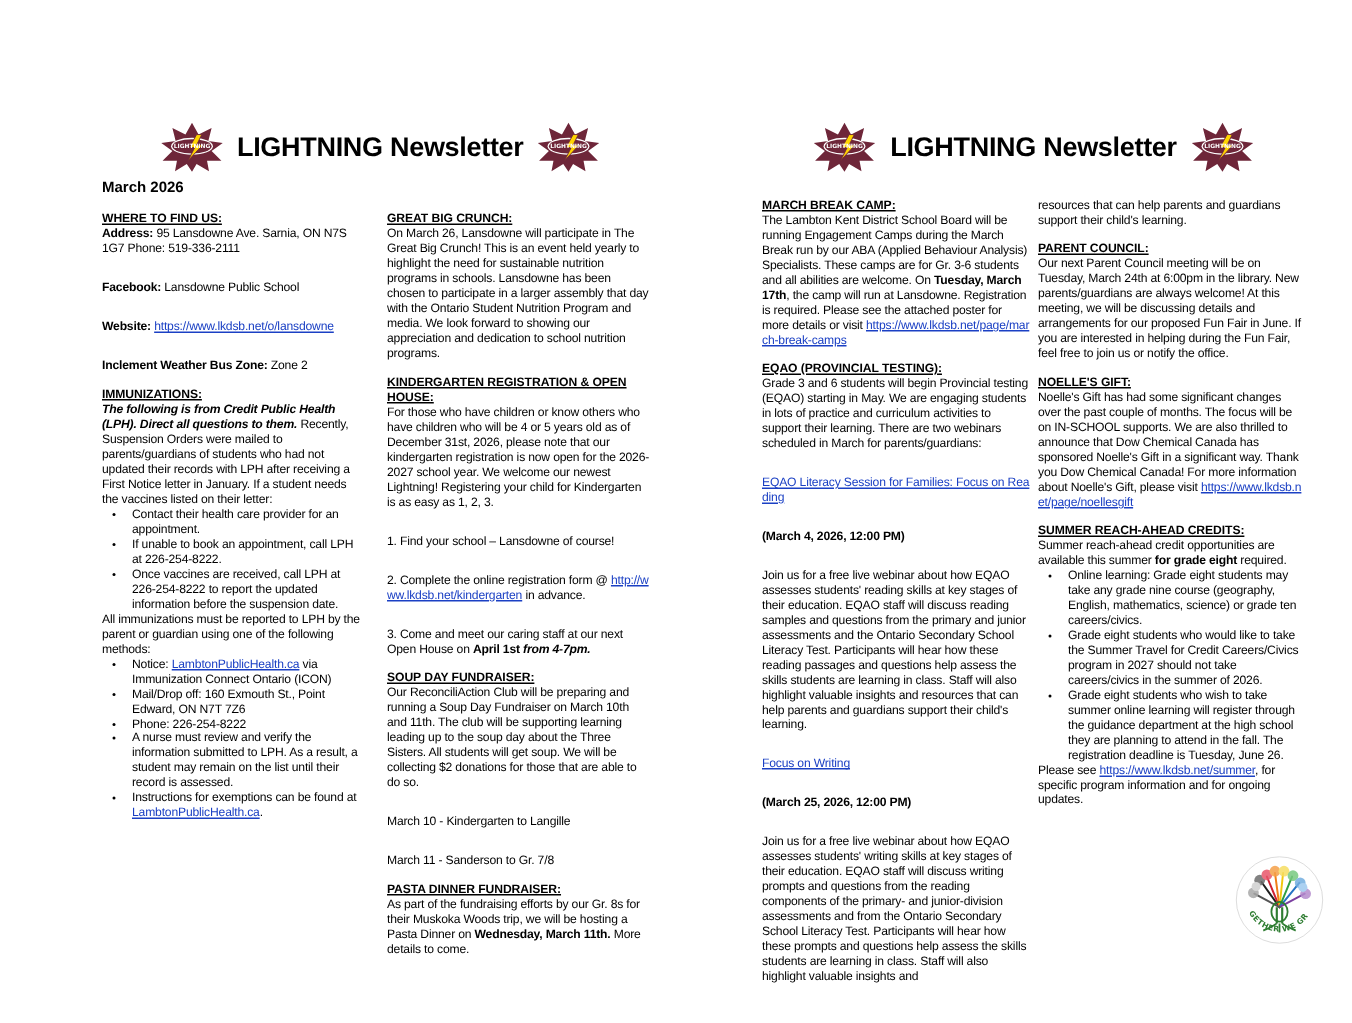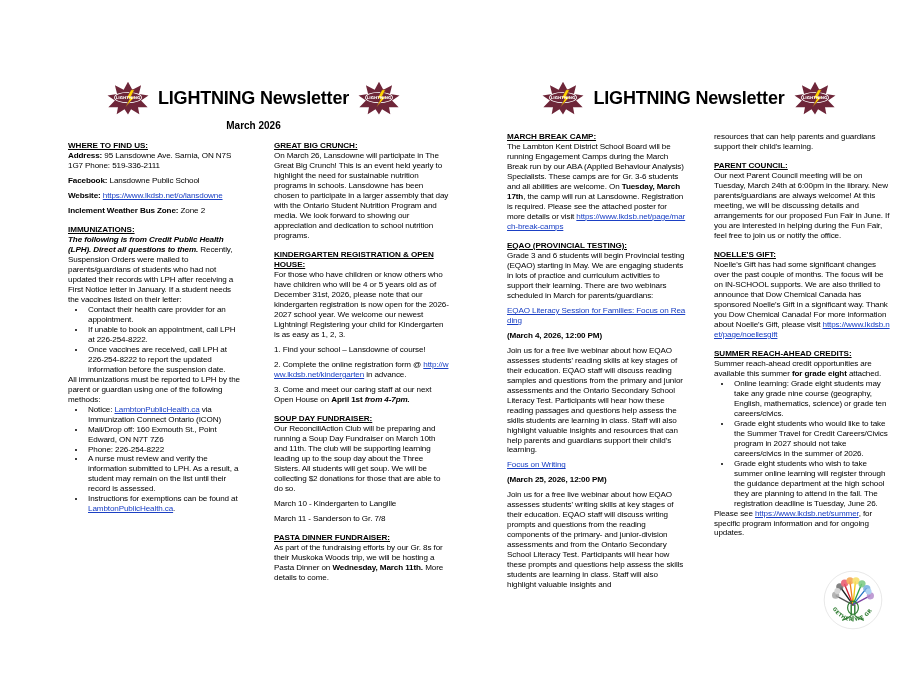--- a/index.html
+++ b/index.html
@@ -43,21 +43,21 @@
     gap: 8px;
     height: 40px;
   }
   .masthead-title {
     font-size: 18px;
     font-weight: bold;
     letter-spacing: -0.2px;
     white-space: nowrap;
   }
   .issue-date {
-    text-align: center;
+    text-align: left;
     font-size: 10px;
     font-weight: bold;
     margin-top: 2px;
   }
   .staff-line {
     text-align: center;
     font-size: 7.4px;
     font-weight: bold;
     margin-top: 11px;
     letter-spacing: 0.05px;
@@ -68,26 +68,27 @@
     position: relative;
     width: 44px;
     height: 34px;
     flex: 0 0 auto;
   }
   .logo svg { display: block; }
 
   
   .cols {
     display: flex;
-    gap: 30px;
+    gap: 14px;
     margin-top: 10px;
   }
   .cols-right {
     margin-top: 14px;
-    gap: 28px;
+    gap: 5px;
+    justify-content: flex-end;
   }
   .col {
     width: 176px;
     flex: 0 0 auto;
   }
   .col-r { width: 179px; }
 
   
   .sec { margin-bottom: 9px; }
   .sec:last-child { margin-bottom: 0; }
@@ -99,21 +100,21 @@
     line-height: 1.22;
     letter-spacing: -0.05px;
   }
   p.body {
     font-size: 8.1px;
     line-height: 1.23;
     margin: 0;
     letter-spacing: -0.12px;
     text-align: left;
   }
-  p.body + p.body { margin-top: 5px; }
+  p.body + p.body { margin-top: 16px; }
   .em-bold { font-weight: bold; }
   .em-italic-bold { font-weight: bold; font-style: italic; }
   a.lnk {
     color: #1b40c4;
     text-decoration: underline;
     word-break: break-all;
   }
   ul.bullets {
     margin: 0;
     padding-left: 18px;
@@ -286,21 +287,21 @@
           <p class="body">Our next Parent Council meeting will be on Tuesday, March 24th at 6:00pm in the library. New parents/guardians are always welcome! At this meeting, we will be discussing details and arrangements for our proposed Fun Fair in June. If you are interested in helping during the Fun Fair, feel free to join us or notify the office.</p>
         </div>
 
         <div class="sec">
           <h2 class="heading">NOELLE'S GIFT:</h2>
           <p class="body"><span>Noelle's Gift has had some significant changes over the past couple of months. The focus will be on IN-SCHOOL supports. We are also thrilled to announce that Dow Chemical Canada has sponsored Noelle's Gift in a significant way. Thank you Dow Chemical Canada! For more information about Noelle's Gift, please visit </span><a class="lnk" href="#">https://www.lkdsb.net/page/noellesgift</a></p>
         </div>
 
         <div class="sec">
           <h2 class="heading">SUMMER REACH-AHEAD CREDITS:</h2>
-          <p class="body"><span>Summer reach-ahead credit opportunities are available this summer </span><span class="em-bold">for grade eight</span><span> attached.</span></p>
+          <p class="body"><span>Summer reach-ahead credit opportunities are available this summer </span><span class="em-bold">for grade eight</span><span> required.</span></p>
           <ul class="bullets">
             <li>Online learning: Grade eight students may take any grade nine course (geography, English, mathematics, science) or grade ten careers/civics.</li>
             <li>Grade eight students who would like to take the Summer Travel for Credit Careers/Civics program in 2027 should not take careers/civics in the summer of 2026.</li>
             <li>Grade eight students who wish to take summer online learning will register through the guidance department at the high school they are planning to attend in the fall. The registration deadline is Tuesday, June 26.</li>
           </ul>
           <p class="body"><span>Please see </span><a class="lnk" href="#">https://www.lkdsb.net/summer</a><span>, for specific program information and for ongoing updates.</span></p>
         </div>
 
       </div>
     </div>

